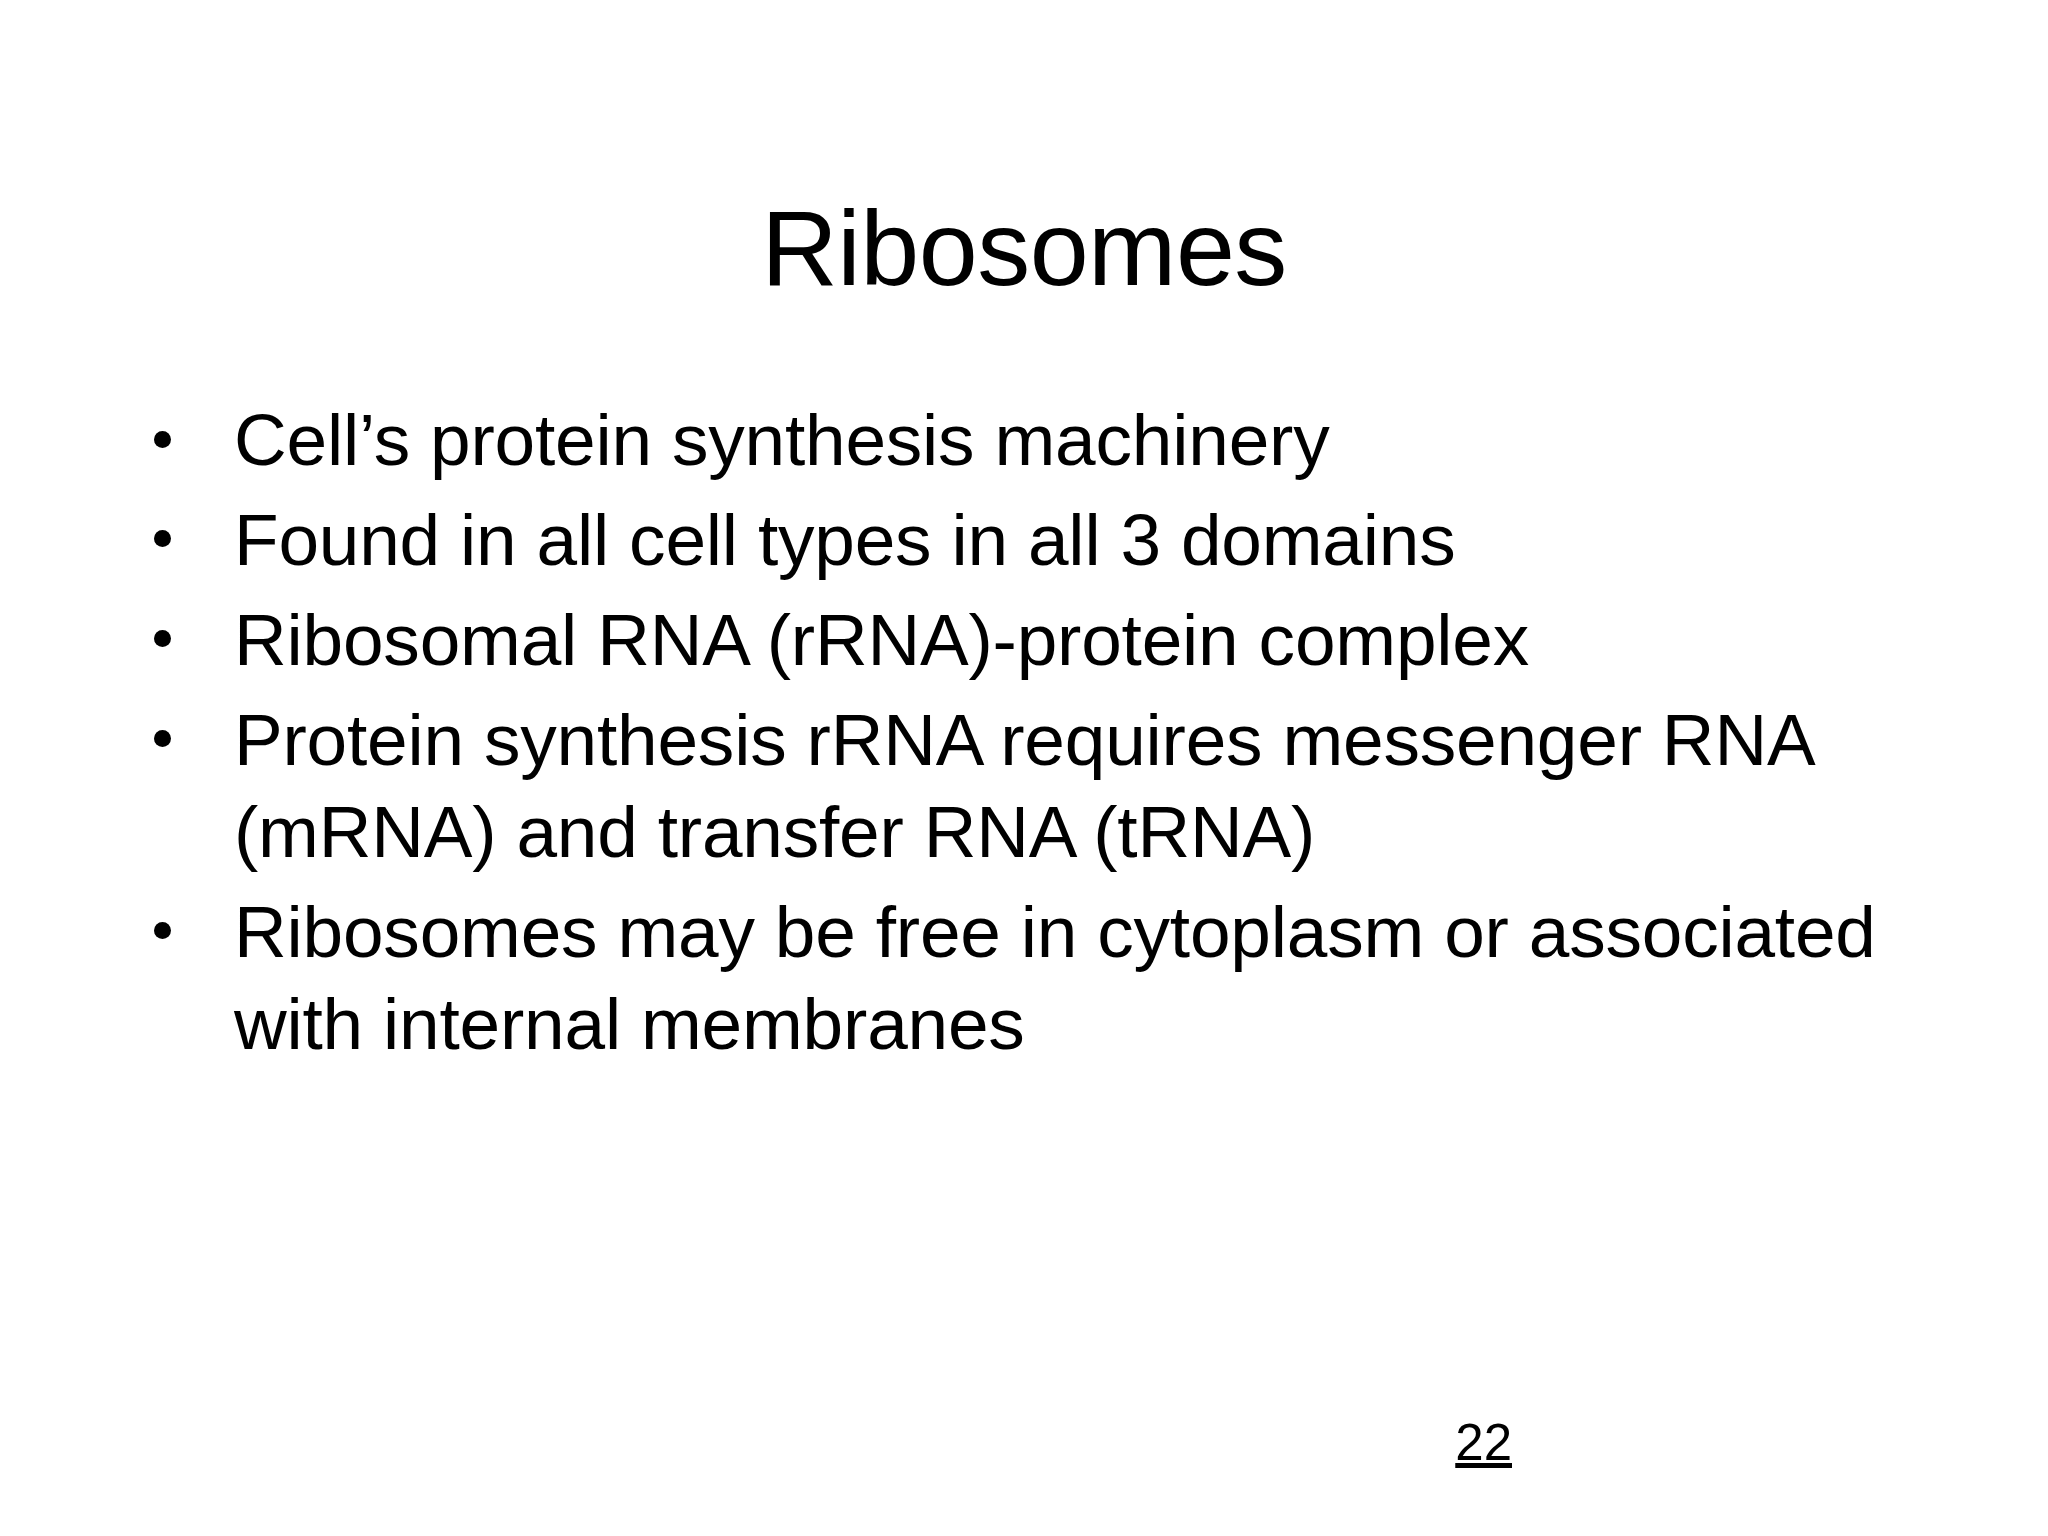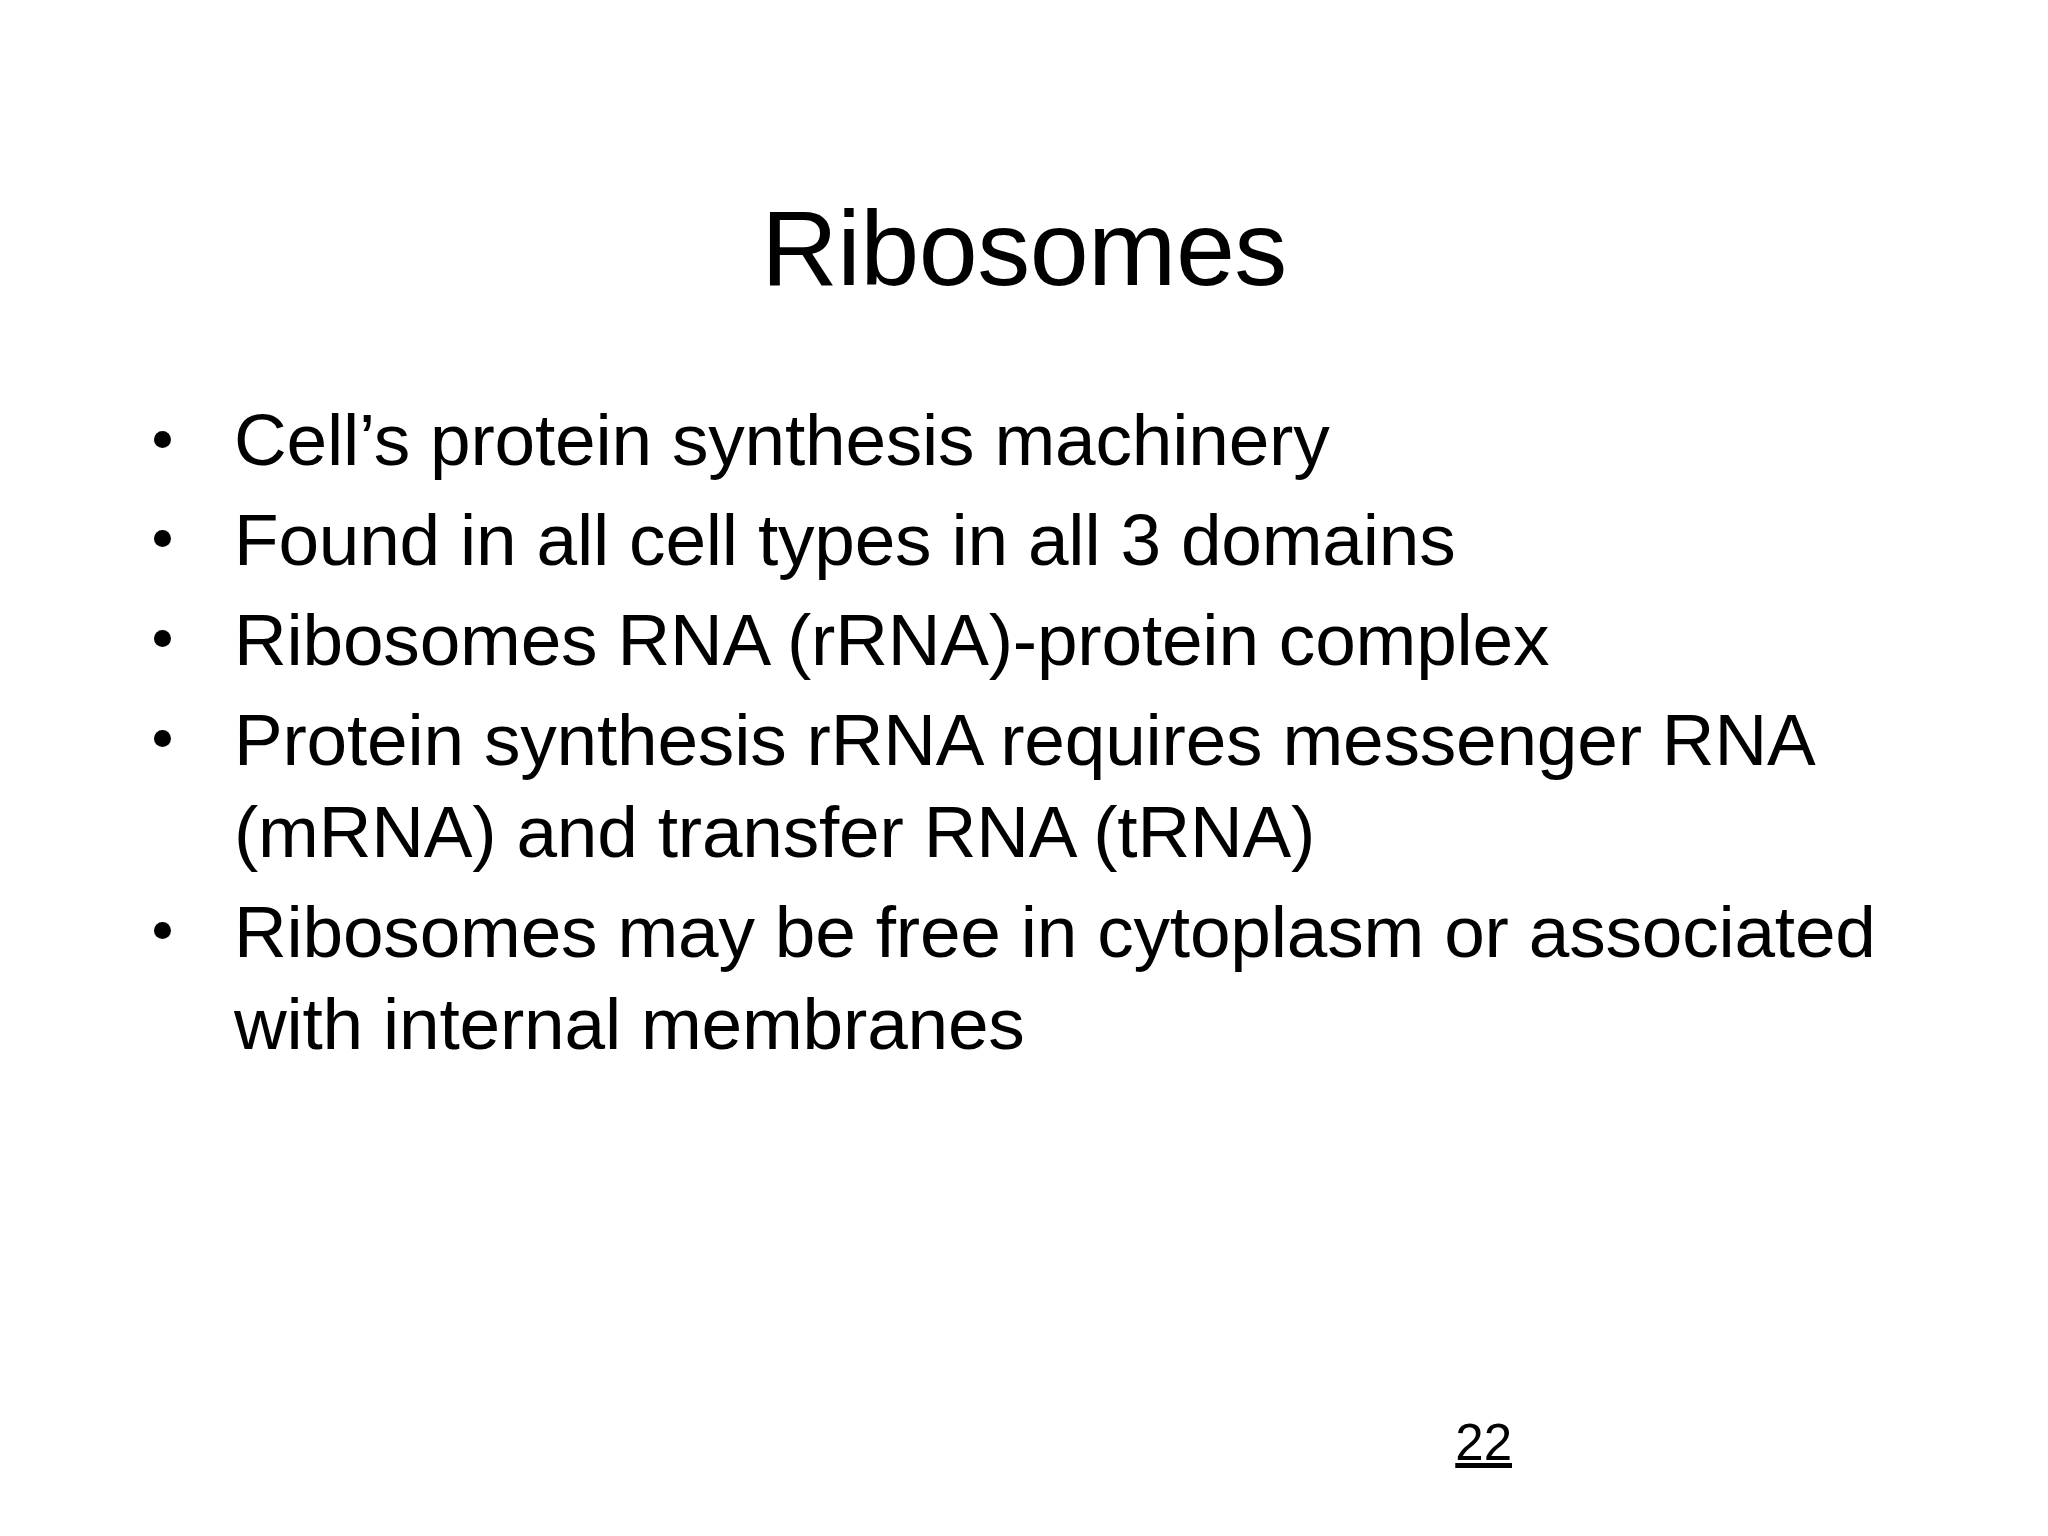--- a/index.html
+++ b/index.html
@@ -93,21 +93,21 @@
       <span class="bullet-text">Cell’s protein synthesis machinery</span>
     </li>
 
     <li class="bullet-item">
       <span class="bullet-marker"></span>
       <span class="bullet-text">Found in all cell types in all 3 domains</span>
     </li>
 
     <li class="bullet-item">
       <span class="bullet-marker"></span>
-      <span class="bullet-text">Ribosomes RNA (rRNA)-protein complex</span>
+      <span class="bullet-text">Ribosomal RNA (rRNA)-protein complex</span>
     </li>
 
     <li class="bullet-item">
       <span class="bullet-marker"></span>
       <span class="bullet-text">Protein synthesis rRNA requires messenger RNA (mRNA) and transfer RNA (tRNA)</span>
     </li>
 
     <li class="bullet-item">
       <span class="bullet-marker"></span>
       <span class="bullet-text">Ribosomes may be free in cytoplasm or associated with internal membranes</span>

